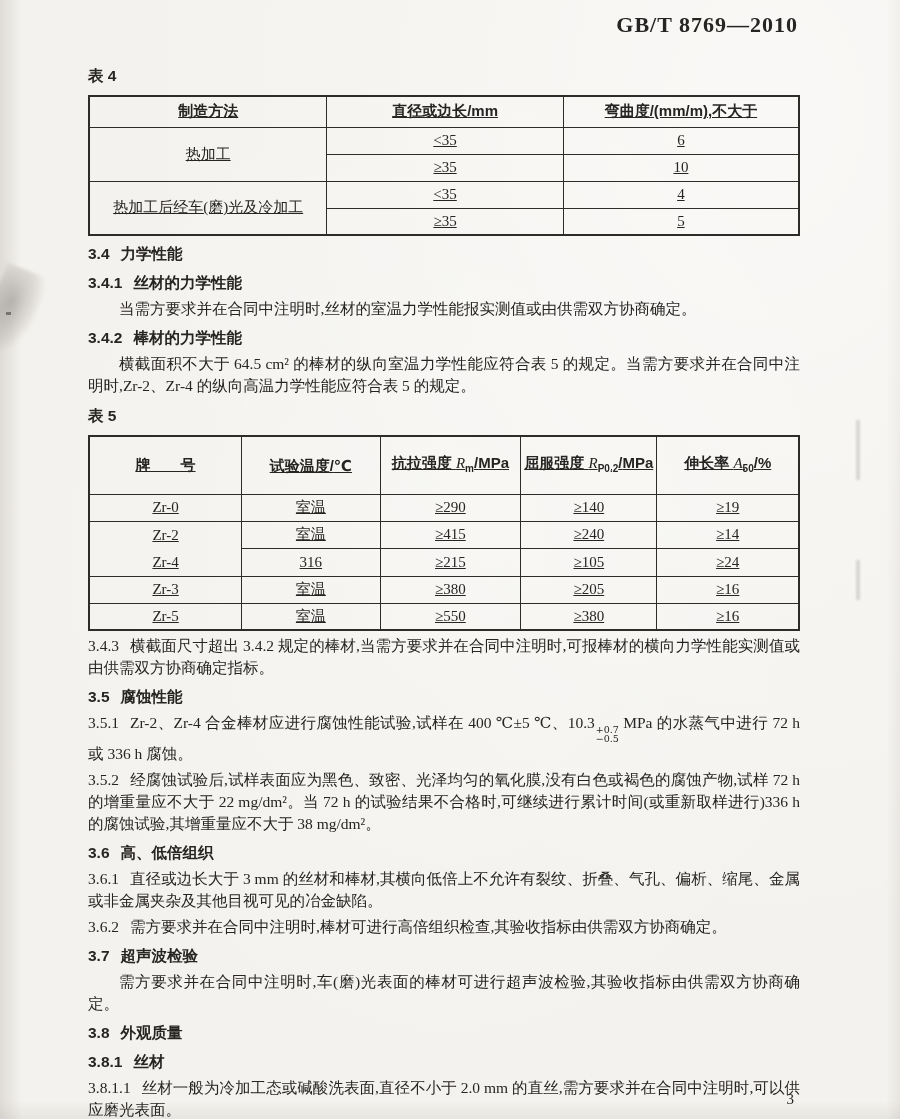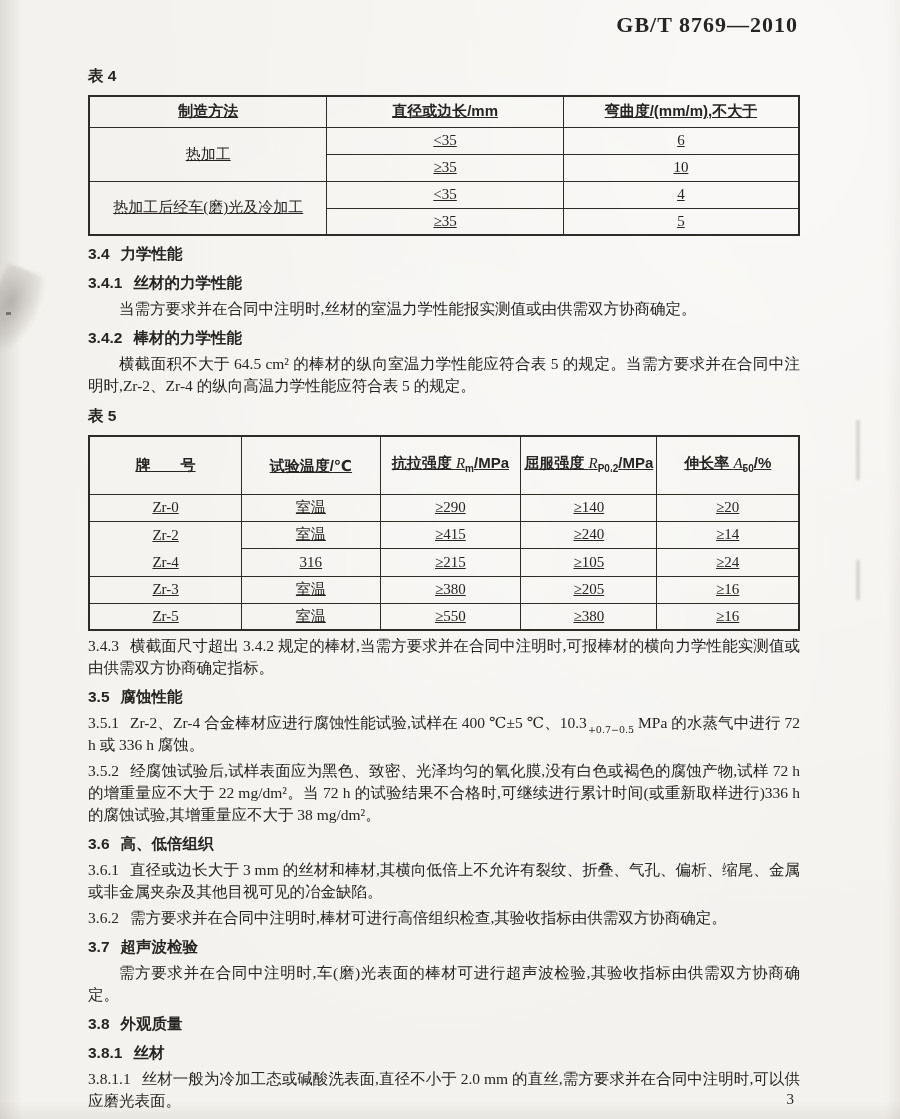--- a/index.html
+++ b/index.html
@@ -59,21 +59,21 @@
 
   .clause { font-size:15.5px; line-height:22px; text-align:justify; margin-top:4px; }
   .clause-num { margin-right:11px; white-space:nowrap; }
   .heading {
     font-family:"Liberation Sans","DejaVu Sans",sans-serif;
     font-weight:bold; font-size:15.5px; margin-top:7px;
   }
   .indent { text-indent:2em; }
 
   .tol {
-    display:inline-flex; align-items:flex-start;
+    display:inline-flex; flex-direction:column; align-items:flex-start;
     vertical-align:-5px; font-size:9.5px; line-height:9px;
     font-family:"DejaVu Serif",serif; margin-left:1px;
   }
 
   .page-number { position:absolute; top:1091px; right:106px; font-size:15px; }
 </style>
 </head>
 <body>
 
 <div class="page">
@@ -171,21 +171,21 @@
             </div>
           </th>
         </tr>
       </thead>
       <tbody>
         <tr>
           <td>Zr-0</td>
           <td>室温</td>
           <td>≥290</td>
           <td>≥140</td>
-          <td>≥20</td>
+          <td>≥19</td>
         </tr>
         <tr>
           <td rowspan="2">
             <div class="grade-stack">
               <div>Zr-2</div>
               <div>Zr-4</div>
             </div>
           </td>
           <td>室温</td>
           <td>≥415</td>

